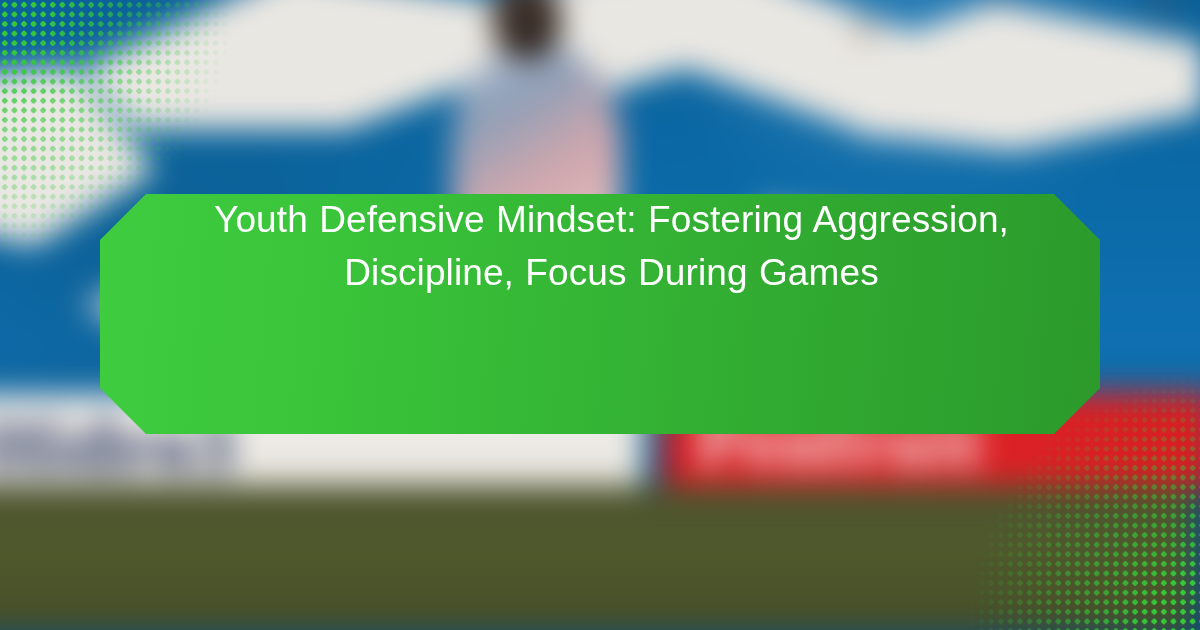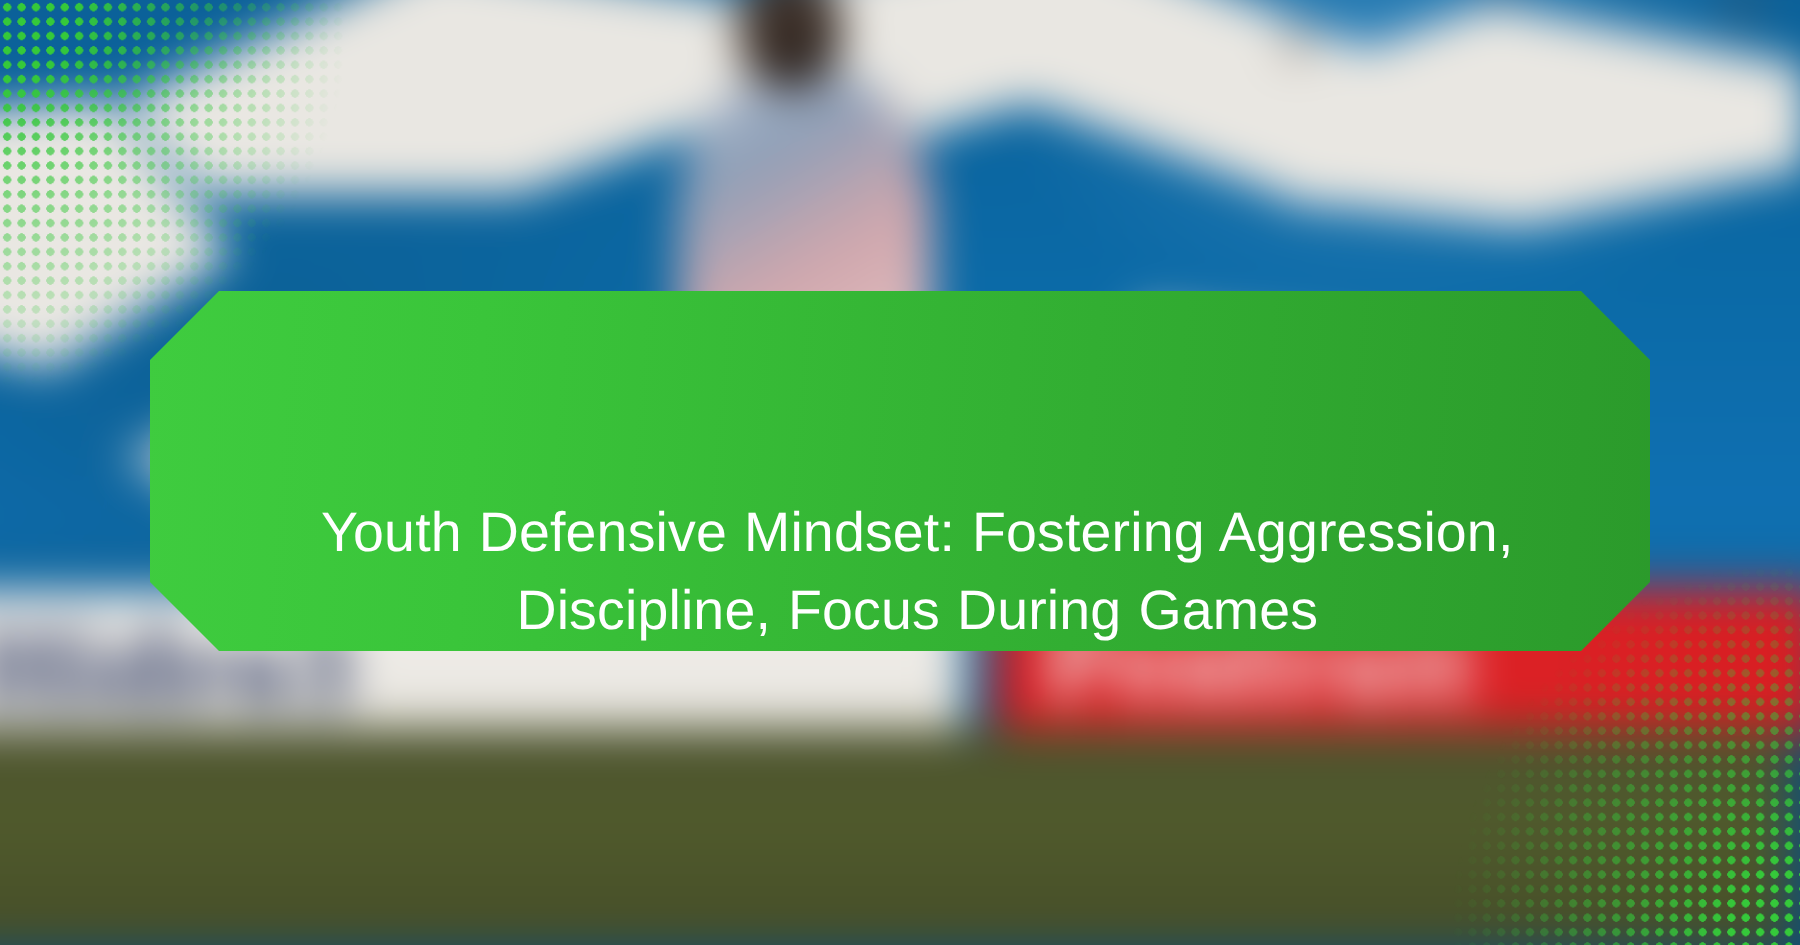--- a/index.html
+++ b/index.html
@@ -138,21 +138,21 @@
     left:100px; top:194px;
     width:1000px; height:240px;
     background:linear-gradient(95deg, #3fcc3f 0%, #3ac53a 22%, #32ae32 62%, #2b9a2b 100%);
     clip-path: polygon(
       46px 0, calc(100% - 46px) 0,
       100% 46px, 100% calc(100% - 46px),
       calc(100% - 46px) 100%, 46px 100%,
       0 calc(100% - 46px), 0 46px
     );
     display:flex;
-    align-items:flex-end;
+    align-items:flex-start;
     justify-content:center;
     padding-left:23px;
   }
 
   #title {
     width:840px;
     text-align:center;
     color:#ffffff;
     font-size:37px;
     line-height:1.42;

